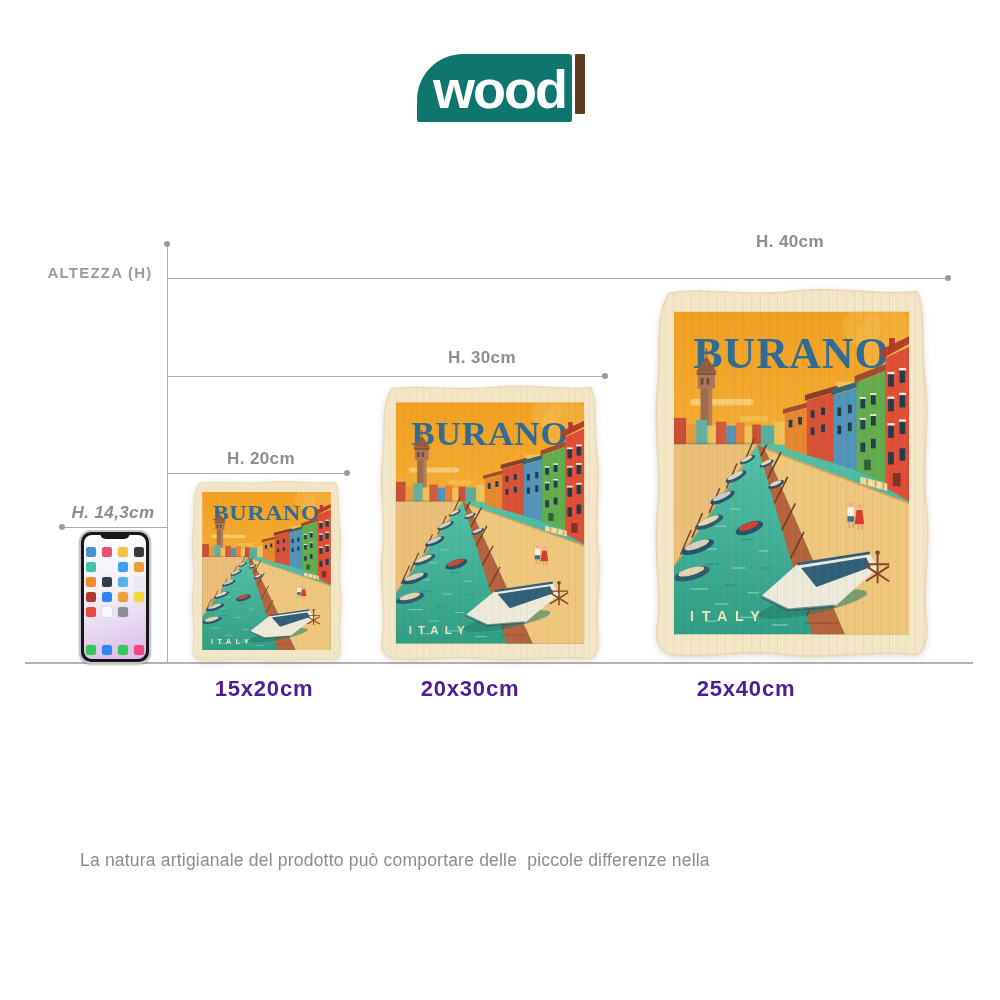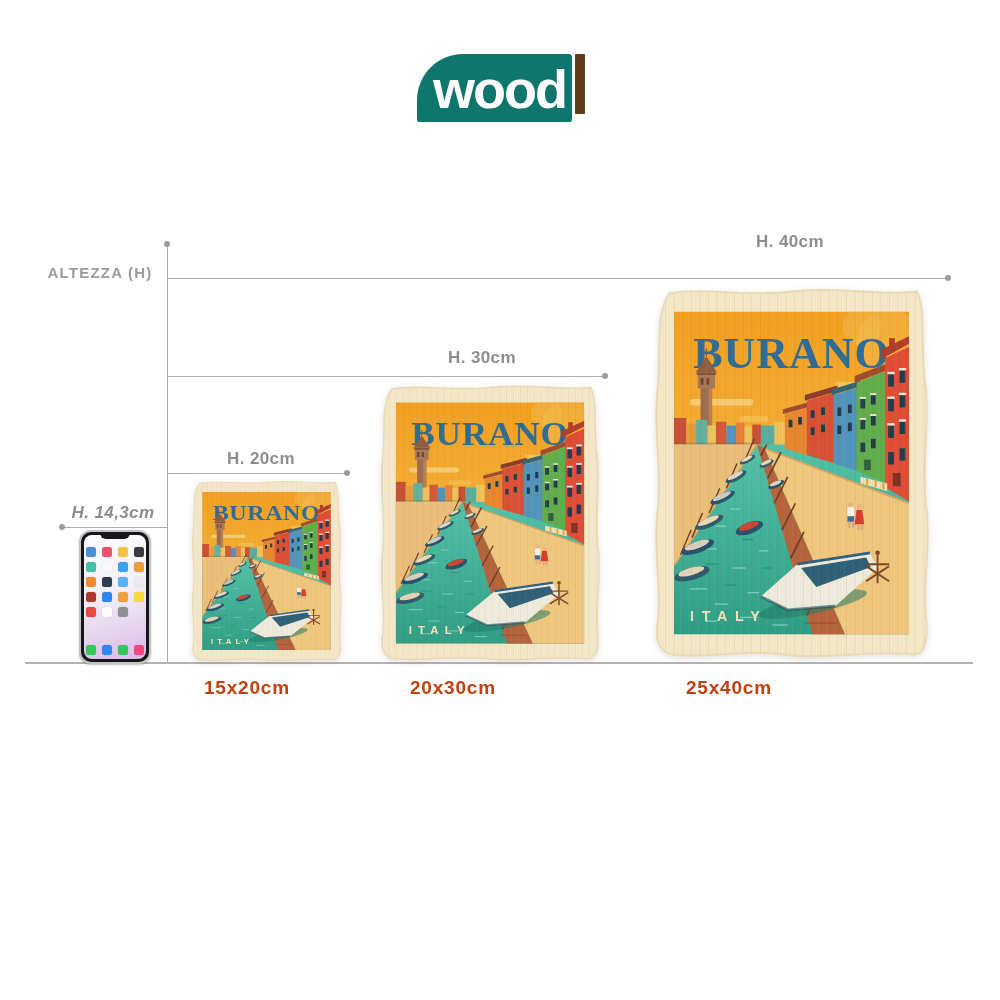--- a/index.html
+++ b/index.html
@@ -40,22 +40,22 @@
   .dot{position:absolute;width:6px;height:6px;border-radius:50%;background:#9B9B9B;margin:-3px 0 0 -3px;}
   .mlabel{
     position:absolute;color:#8E8E8E;font-weight:700;font-size:17px;
     letter-spacing:.4px;text-align:center;line-height:1;
   }
   .axis-label{
     position:absolute;color:#9B9B9B;font-weight:700;font-size:15px;
     letter-spacing:1.2px;text-align:center;line-height:1;
   }
   .size-label{
-    position:absolute;color:#c2410c;font-weight:700;font-size:19px;
-    letter-spacing:.8px;text-align:left;line-height:1;
+    position:absolute;color:#4c1d95;font-weight:700;font-size:22px;
+    letter-spacing:.8px;text-align:center;line-height:1;
   }
   
   .poster{position:absolute;filter:drop-shadow(0 2px 3px rgba(90,70,40,.18));}
   .poster-small{left:188px;top:478px;width:157px;height:186px;}
   .poster-medium{left:375px;top:381px;width:230px;height:284px;}
   .poster-large{left:648px;top:283px;width:287px;height:380px;}
   .defs-holder{position:absolute;width:0;height:0;}
   
   .phone{
     position:absolute;left:79px;top:530px;width:72px;height:134px;
@@ -418,15 +418,16 @@
   </svg>
 <svg class="poster poster-large" viewBox="0 0 300 400" preserveAspectRatio="none">
     <use href="#poster-art"></use>
   </svg>
 
 <div class="size-label" style="left:204px;top:678px;width:120px;">15x20cm</div>
 <div class="size-label" style="left:410px;top:678px;width:120px;">20x30cm</div>
 <div class="size-label" style="left:686px;top:678px;width:120px;">25x40cm</div>
 
 <div class="disclaimer">
+  <div>La natura artigianale del prodotto può comportare delle  piccole differenze nella</div>
   
   
 </div>
 
 </body></html>

